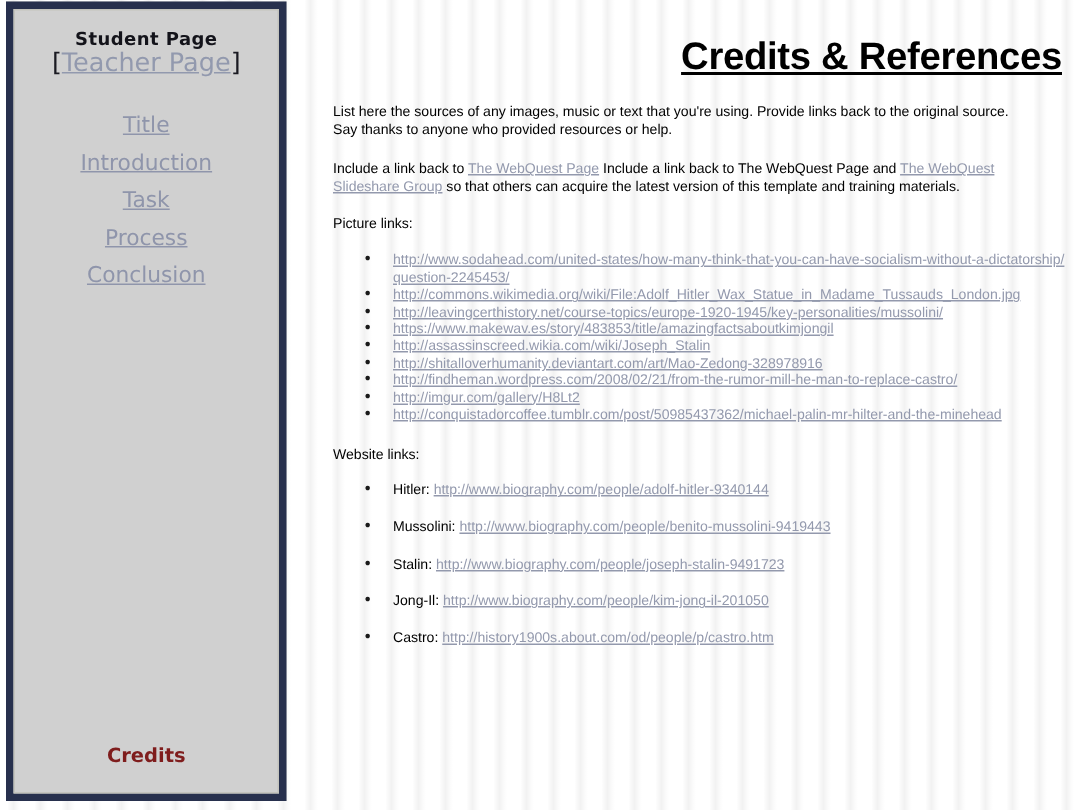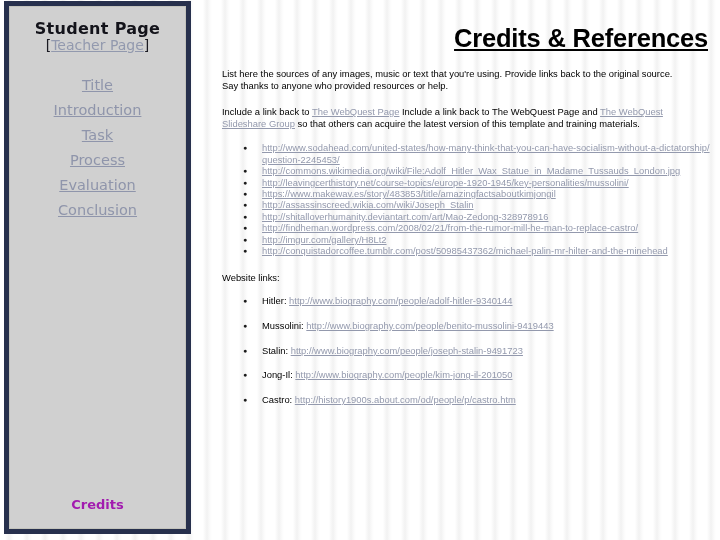--- a/index.html
+++ b/index.html
@@ -51,29 +51,29 @@
     left: 0;
     top: 0;
     right: 0;
     bottom: 0;
     border: 1px solid #c3c3bc;
     box-sizing: border-box;
   }
 
   .student-page-title {
     margin: 12px 0 0 0;
-    font-size: 16px;
+    font-size: 12px;
     font-weight: bold;
     color: #13131a;
     letter-spacing: 0.3px;
     font-family: "DejaVu Sans", sans-serif;
   }
   .teacher-page-line {
     margin: -1px 0 0 0;
-    font-size: 14px;
+    font-size: 17px;
     color: #1a1a22;
     font-family: "DejaVu Sans", sans-serif;
   }
   .teacher-page-line a {
     color: #9299ae;
     text-decoration: underline;
   }
 
   #sidebar-nav {
     margin-top: 24px;
@@ -87,21 +87,21 @@
     cursor: pointer;
   }
 
   .credits-label {
     position: absolute;
     left: 0;
     right: 0;
     bottom: 16px;
     font-size: 13px;
     font-weight: bold;
-    color: #a21caf;
+    color: #7f1d1d;
     font-family: "DejaVu Sans", sans-serif;
   }
 
   
   #content {
     position: absolute;
     left: 222px;
     top: 0;
     width: 492px;
     height: 540px;
@@ -201,39 +201,39 @@
 
       <div class="teacher-page-line">
         <span>[</span><a href="#">Teacher Page</a><span>]</span>
       </div>
 
       <div id="sidebar-nav">
         <a href="#" class="nav-item">Title</a>
         <a href="#" class="nav-item">Introduction</a>
         <a href="#" class="nav-item">Task</a>
         <a href="#" class="nav-item">Process</a>
-        <a href="#" class="nav-item">Evaluation</a>
         <a href="#" class="nav-item">Conclusion</a>
       </div>
 
       <div class="credits-label">Credits</div>
 
     </div>
   </div>
 
   <div id="content">
 
     <div id="page-title">Credits &amp; References</div>
 
     <p id="intro-para" class="body-text">List here the sources of any images, music or text that you're using. Provide links back to the original source. Say thanks to anyone who provided resources or help.</p>
 
     <p id="webquest-para" class="body-text">
       <span>Include a link back to </span><a href="#" class="lnk">The WebQuest Page</a><span> Include a link back to The WebQuest Page and </span><a href="#" class="lnk">The WebQuest Slideshare Group</a><span> so that others can acquire the latest version of this template and training materials.</span>
     </p>
 
+    <div class="section-heading">Picture links:</div>
 
     <ul class="links" id="picture-links-list">
       <li><a href="#">http://www.sodahead.com/united-states/how-many-think-that-you-can-have-socialism-without-a-dictatorship/question-2245453/</a></li>
       <li><a href="#">http://commons.wikimedia.org/wiki/File:Adolf_Hitler_Wax_Statue_in_Madame_Tussauds_London.jpg</a></li>
       <li><a href="#">http://leavingcerthistory.net/course-topics/europe-1920-1945/key-personalities/mussolini/</a></li>
       <li><a href="#">https://www.makewav.es/story/483853/title/amazingfactsaboutkimjongil</a></li>
       <li><a href="#">http://assassinscreed.wikia.com/wiki/Joseph_Stalin</a></li>
       <li><a href="#">http://shitalloverhumanity.deviantart.com/art/Mao-Zedong-328978916</a></li>
       <li><a href="#">http://findheman.wordpress.com/2008/02/21/from-the-rumor-mill-he-man-to-replace-castro/</a></li>
       <li><a href="#">http://imgur.com/gallery/H8Lt2</a></li>

